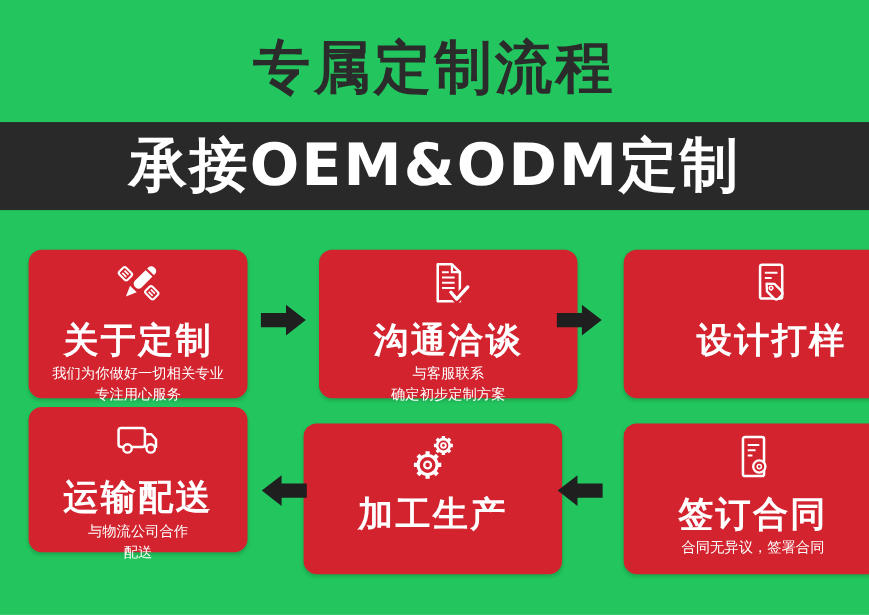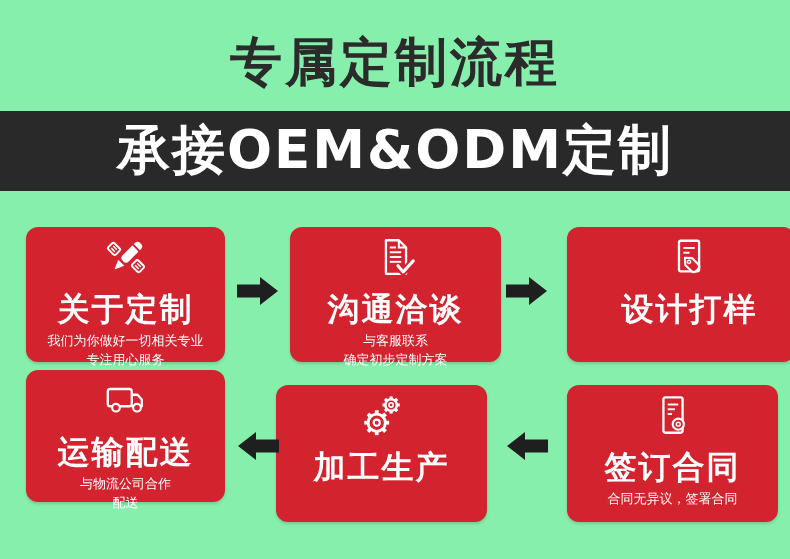--- a/index.html
+++ b/index.html
@@ -1,27 +1,27 @@
 <!DOCTYPE html>
 <html style="--card-red: #d2232e; --banner-bg: #292929; --arrow-black: #1f1f1f; --heading-black: #2b2b2b;"><head>
 <meta charset="utf-8">
 <style>
   html,body{margin:0;padding:0;background:#fff;}
   body{width:790px;height:559px;font-family:"DejaVu Sans","Liberation Sans",sans-serif;}
-  #stage{position:relative;width:790px;height:559px;background:#86efac;overflow:hidden;}
+  #stage{position:relative;width:790px;height:559px;background:#22c55e;overflow:hidden;}
 
   .page-title{position:absolute;left:0;right:0;top:24px;height:76px;line-height:76px;
     text-align:center;font-size:52px;font-weight:bold;letter-spacing:3px;
     color:var(--heading-black,#2b2b2b);}
 
   .banner{position:absolute;left:0;top:111px;width:790px;height:80px;
     background:var(--banner-bg,#292929);display:flex;align-items:center;justify-content:center;}
   .banner-text{color:#ffffff;font-size:53px;font-weight:bold;letter-spacing:2px;white-space:nowrap;}
 
-  .card{position:absolute;width:211px;height:135px;background:var(--card-red,#d2232e);
+  .card{position:absolute;width:235px;height:135px;background:var(--card-red,#d2232e);
     border-radius:12px;color:#fff;display:flex;flex-direction:column;align-items:center;
     box-shadow:0 2px 3px rgba(0,0,0,.14);}
   .card-1{left:26px;top:227px;width:199px;}
   .card-2{left:290px;top:227px;}
   .card-3{left:567px;top:227px;padding-left:17px;}
   .card-4{left:26px;top:370px;width:199px;height:132px;}
   .card-5{left:276px;top:385px;height:137px;}
   .card-6{left:567px;top:385px;height:137px;}
 
   .card-icon{height:46px;margin-top:8px;display:flex;align-items:center;justify-content:center;}

